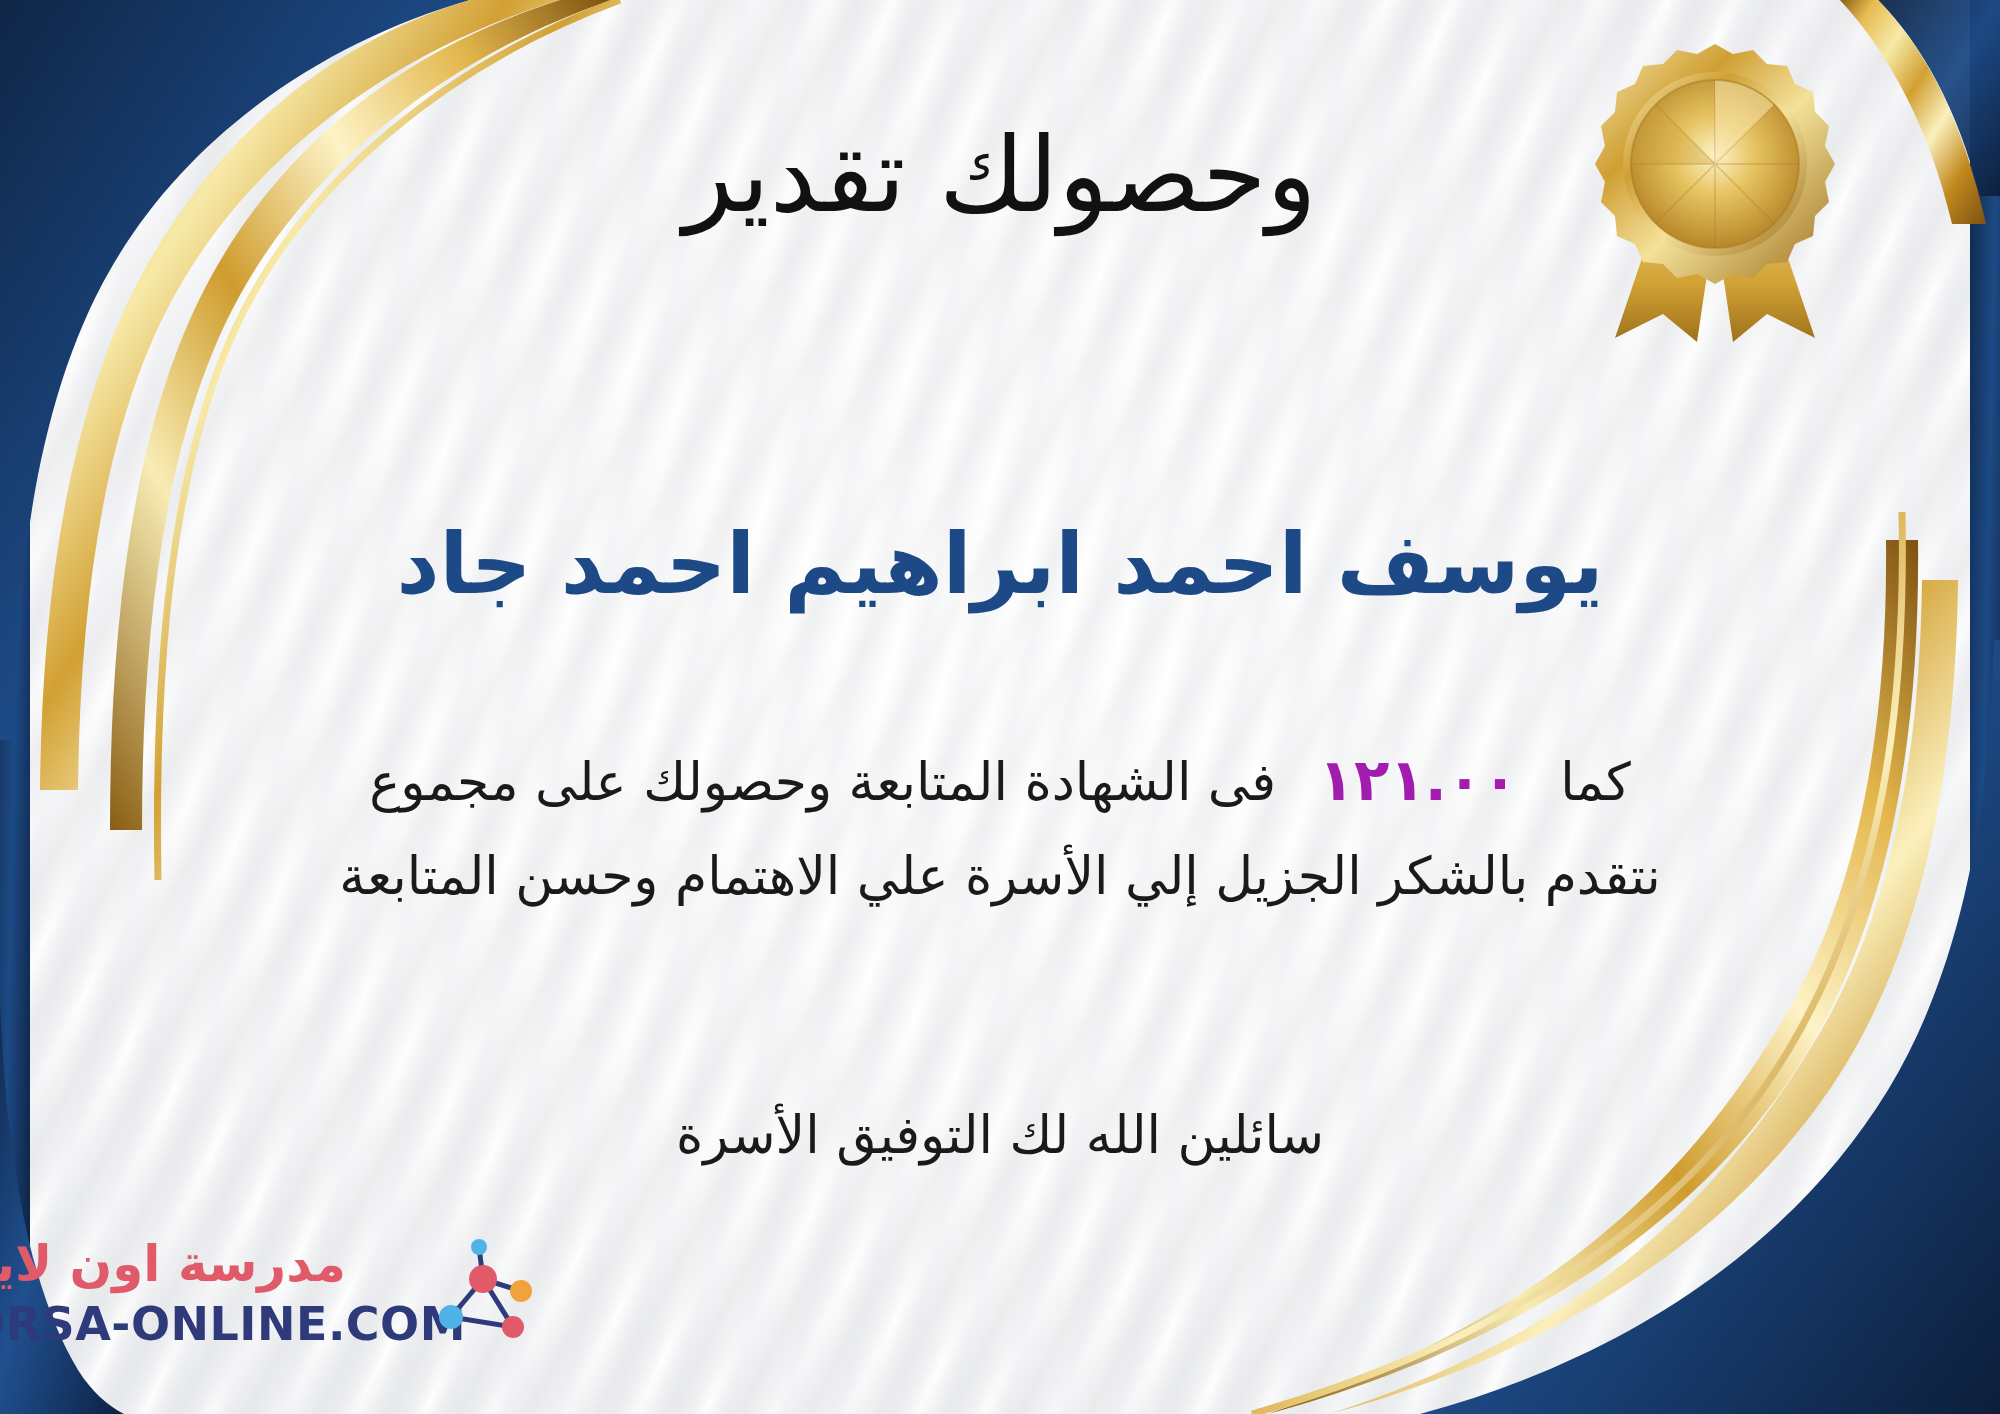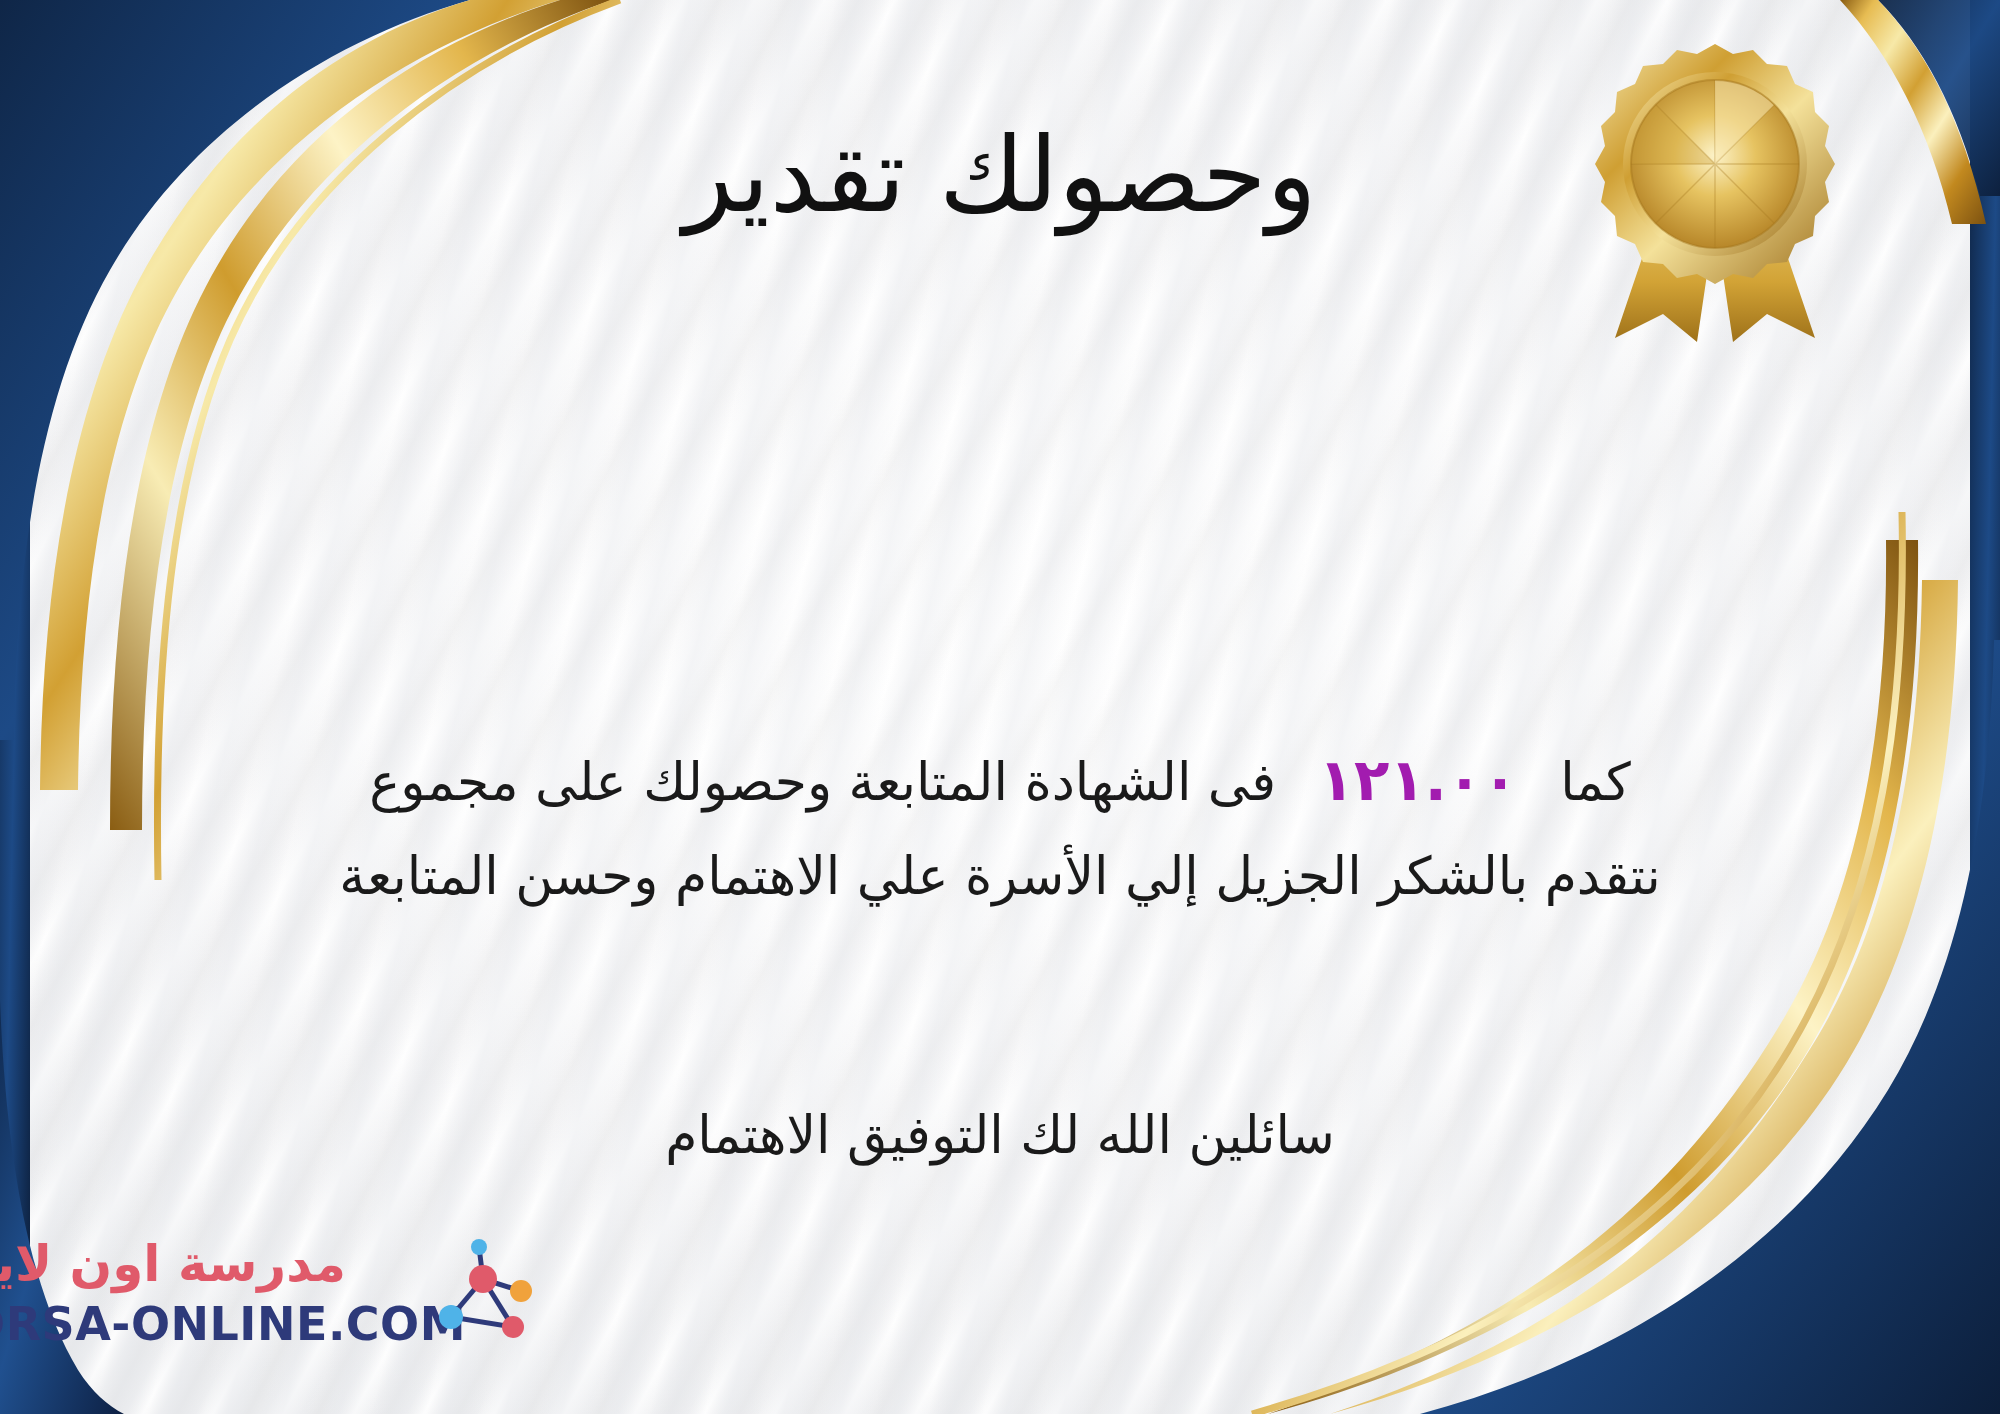--- a/index.html
+++ b/index.html
@@ -234,31 +234,32 @@
       <path d="M130,126 L130,42 A84,84 0 0,1 189,67 Z" fill="#f7e6ad" opacity="0.55"></path>
       <path d="M130,126 L46,126 A84,84 0 0,1 71,67 Z" fill="#caa03a" opacity="0.35"></path>
       <circle cx="130" cy="126" r="84" fill="none" stroke="#a5781e" stroke-width="2" opacity="0.5"></circle>
     </g>
   </svg>
 
   <div class="content">
 
     <div class="title">وحصولك تقدير</div>
 
+    <div class="student-name">يوسف احمد ابراهيم احمد جاد</div>
 
     <div class="body-block">
       <span class="body-line">
         <span>كما</span>
         <span class="grade">١٢١.٠٠</span>
         <span>فى الشهادة المتابعة وحصولك على مجموع</span>
       </span>
       <span class="body-line">نتقدم  بالشكر الجزيل إلي الأسرة علي الاهتمام وحسن المتابعة</span>
     </div>
 
-    <div class="closing">سائلين الله لك التوفيق  الاهتمام</div>
+    <div class="closing">سائلين الله لك التوفيق  الأسرة</div>
   </div>
 
   <div class="logo">
     <div class="logo-ar">مدرسة اون لاين</div>
     <div class="logo-en">MADRSA-ONLINE.COM</div>
     <svg class="logo-mark" viewBox="0 0 120 110" xmlns="http://www.w3.org/2000/svg">
       <line x1="30" y1="78" x2="62" y2="40" stroke="#2e3a7a" stroke-width="5"></line>
       <line x1="62" y1="40" x2="100" y2="52" stroke="#2e3a7a" stroke-width="5"></line>
       <line x1="62" y1="40" x2="92" y2="88" stroke="#2e3a7a" stroke-width="5"></line>
       <line x1="30" y1="78" x2="92" y2="88" stroke="#2e3a7a" stroke-width="5"></line>

